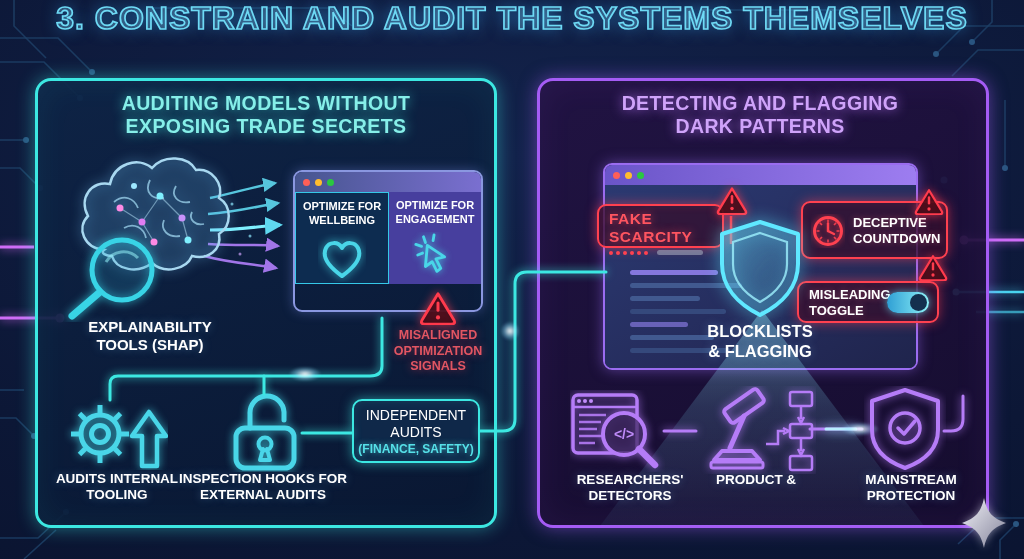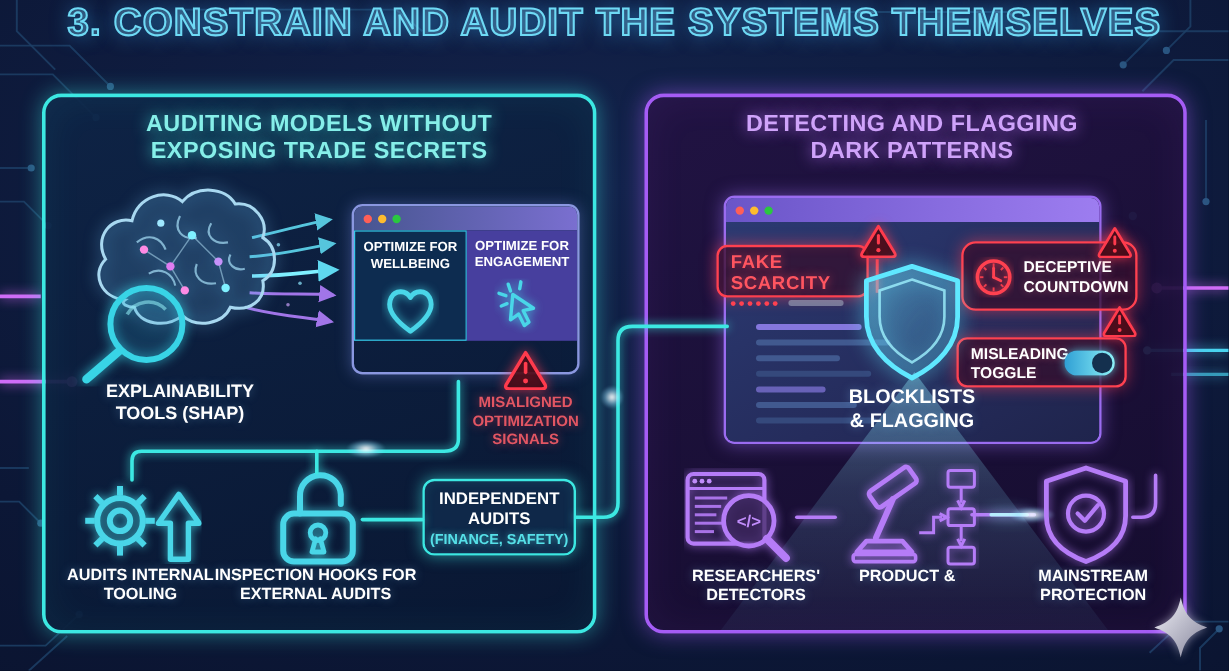--- a/index.html
+++ b/index.html
@@ -83,21 +83,21 @@
     background:radial-gradient(closest-side, rgba(255,255,255,.95), rgba(150,225,255,.4) 45%, transparent 75%);
     filter:blur(1px);pointer-events:none;}
   
   .ic-cyan{stroke:#49d6e8;fill:none;filter:drop-shadow(0 0 4px rgba(70,220,235,.8));}
   .ic-purple{stroke:#b57cf7;fill:none;filter:drop-shadow(0 0 4px rgba(181,124,247,.8));}
   .beam{clip-path:polygon(50% 0, 0 100%, 100% 100%);
     background:linear-gradient(180deg, rgba(150,240,255,.38) 0%, rgba(130,225,255,.16) 45%, rgba(120,215,255,.05) 100%);}
   .audits-box{border:2.5px solid #3ce8e2;border-radius:10px;background:rgba(16,44,76,.85);
     box-shadow:0 0 12px rgba(60,232,226,.55), inset 0 0 10px rgba(60,232,226,.12);
     text-align:center;box-sizing:border-box;padding-top:6px;}
-  .audits-line{font-size:14px;font-weight:700;color:#fff;line-height:1.2;display:block;}
+  .audits-line{font-size:14px;font-weight:400;color:#fff;line-height:1.2;display:block;}
   .audits-sub{font-size:12px;font-weight:800;color:#56e0e8;display:block;margin-top:1px;
     text-shadow:0 0 6px rgba(80,230,235,.7);}
 </style>
 </head>
 <body>
 
 <div id="canvas">
 
   <svg class="abs" style="left:0;top:0" width="1024" height="559" viewBox="0 0 1024 559">
     <path class="trace" d="M0,38 H58 L92,72"></path>
@@ -345,21 +345,21 @@
       <span class="fake-dot"></span>
         <span class="fake-dot"></span>
         <span class="fake-dot"></span>
       <span class="fake-bar"></span>
     </div>
   </div>
   <svg class="abs" style="left:716px;top:186px;filter:drop-shadow(0 0 5px rgba(255,60,80,.8))" width="32" height="29">
       <use href="#warntri"></use>
     </svg>
 
-  <div class="abs flagbox" style="left:801px;top:201px;width:147px;height:58px;border-radius:12px;">
+  <div class="abs flagbox" style="left:801px;top:201px;width:147px;height:58px;">
     <svg class="abs" style="left:8px;top:11px;" width="34" height="34" viewBox="0 0 34 34">
       <g stroke="#ff4150" fill="none" style="filter:drop-shadow(0 0 3px rgba(255,65,80,.7))">
         <circle cx="17" cy="17" r="13.5" stroke-width="3"></circle>
         <g stroke-width="1.6" opacity=".9">
           <line x1="17" y1="5.5" x2="17" y2="8.5"></line>
             <line x1="17" y1="25.5" x2="17" y2="28.5"></line>
           <line x1="5.5" y1="17" x2="8.5" y2="17"></line>
             <line x1="25.5" y1="17" x2="28.5" y2="17"></line>
           <line x1="8.9" y1="8.9" x2="11" y2="11"></line>
             <line x1="25.1" y1="8.9" x2="23" y2="11"></line>

